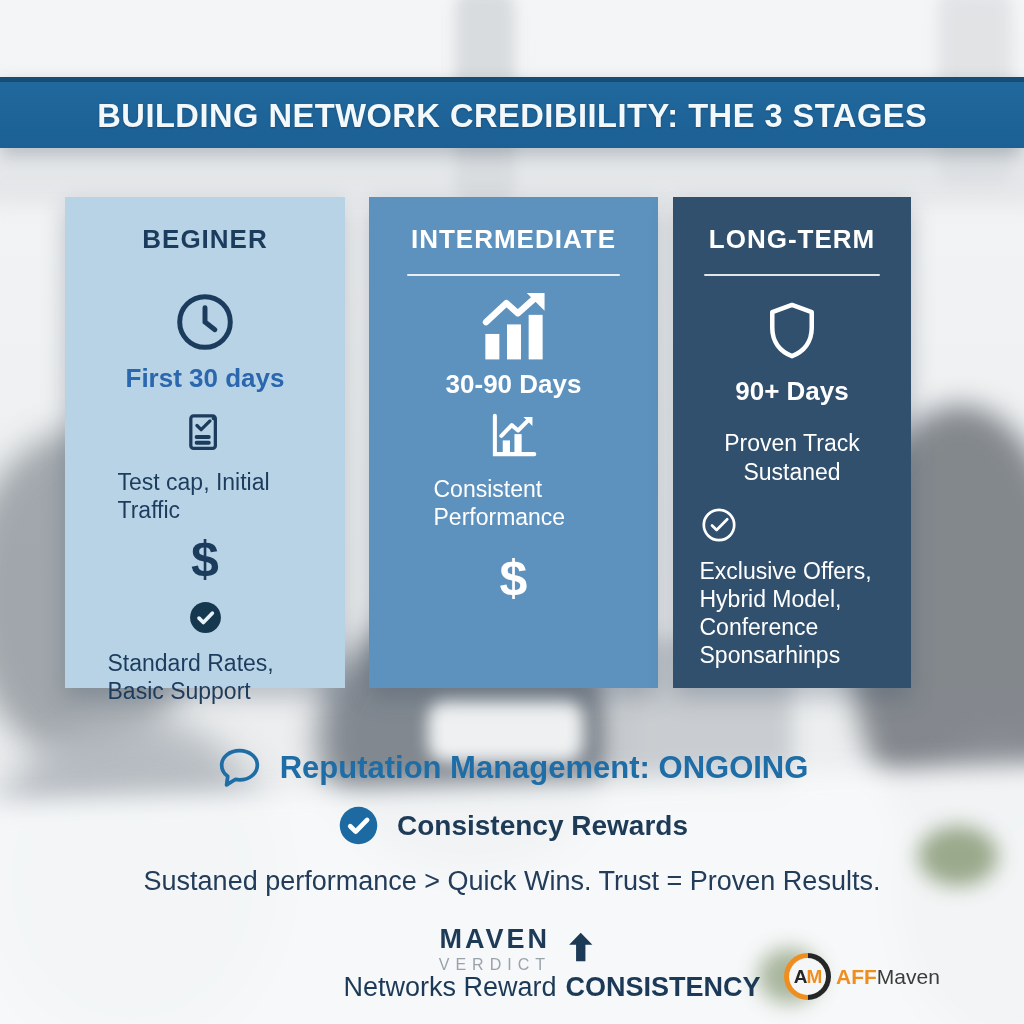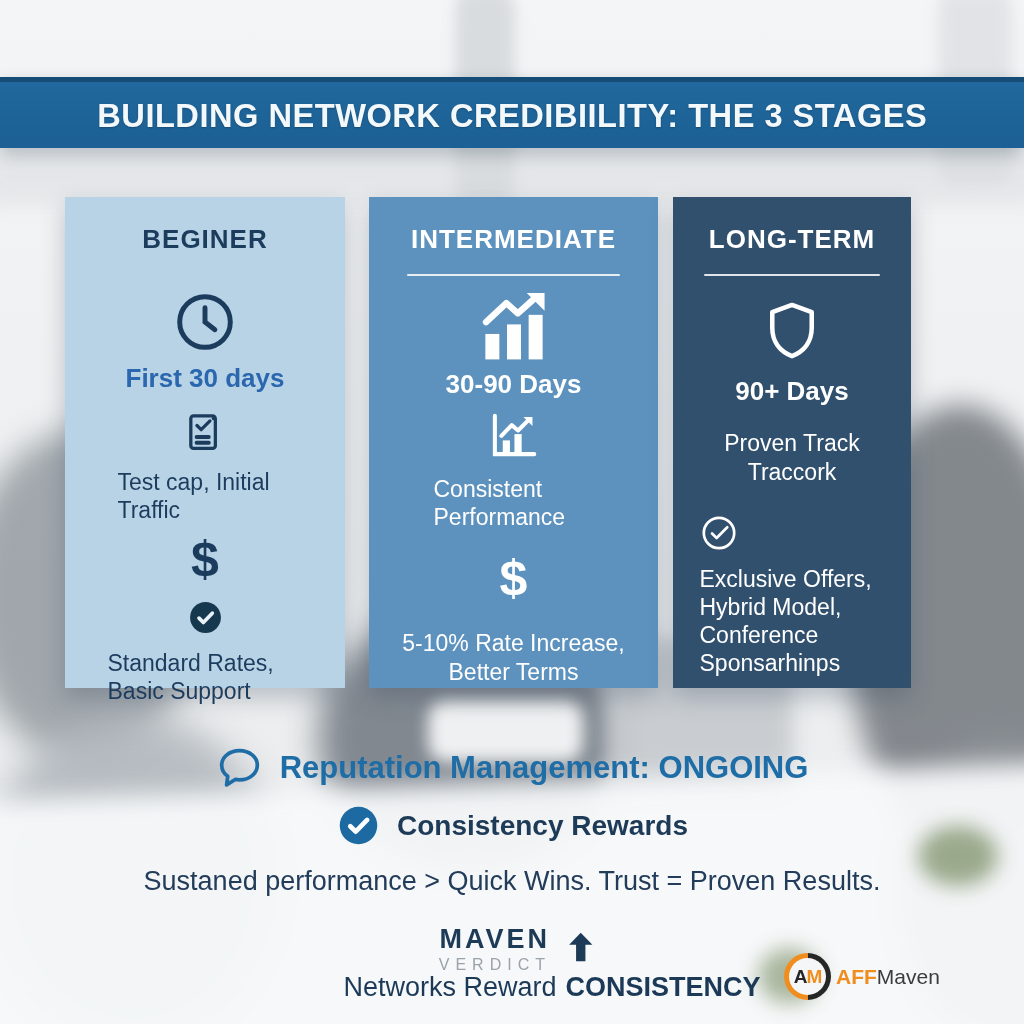--- a/index.html
+++ b/index.html
@@ -180,34 +180,33 @@
           <path d="M3.5 3.5 V20.5 H21" fill="none" stroke="currentColor" stroke-width="1.8" stroke-linecap="round"></path>
           <rect x="7" y="14.4" width="3.2" height="6.1" fill="currentColor"></rect>
           <rect x="12.2" y="11.6" width="3.2" height="8.9" fill="currentColor"></rect>
           <path d="M6.4 12.4 L11 7.6 L13.8 10 L18.4 5.4" fill="none" stroke="currentColor" stroke-width="1.8" stroke-linecap="round" stroke-linejoin="round"></path>
           <polygon points="16.2,4 20.2,4 20.2,8" fill="currentColor"></polygon>
         </svg>
       </span>
       <span class="txt w160">Consistent Performance</span>
     </div>
     <div class="dollar" style="margin-top:22px;">$</div>
-    <div class="plain-lines w245" style="margin-top:26px;">5-10% Rate Increase, Better Terms</div>
   </div>
 
   <div class="col col-longterm">
     <div class="col-title">LONG-TERM</div>
     <div class="col-sep"></div>
     <div class="big-icon" style="margin-top:20px;">
       <svg width="64" height="68" viewBox="0 0 24 24" fill="none" stroke="currentColor" stroke-width="1.7" stroke-linejoin="round">
         <path d="M12 2.6 L19.4 5.3 V11.2 C19.4 16.5 16.4 20.1 12 21.8 C7.6 20.1 4.6 16.5 4.6 11.2 V5.3 Z"></path>
       </svg>
     </div>
     <div class="period" style="margin-top:12px;">90+ Days</div>
-    <div class="plain-lines w155" style="margin-top:22px;">Proven Track Traccork</div>
-    <div class="item item-top" style="margin-top:24px;">
+    <div class="plain-lines w155" style="margin-top:22px;">Proven Track Sustaned</div>
+    <div class="item item-top" style="margin-top:16px;">
       <span class="chk">
         <svg width="38" height="38" viewBox="0 0 24 24" fill="none" stroke="currentColor" stroke-width="1.7" stroke-linecap="round" stroke-linejoin="round">
           <circle cx="12" cy="12" r="9.6"></circle>
           <path d="M7.6 12.3 l2.9 2.9 L17.2 8.4"></path>
         </svg>
       </span>
       <span class="txt w185">Exclusive Offers, Hybrid Model, Conference Sponsarhinps</span>
     </div>
   </div>
 

